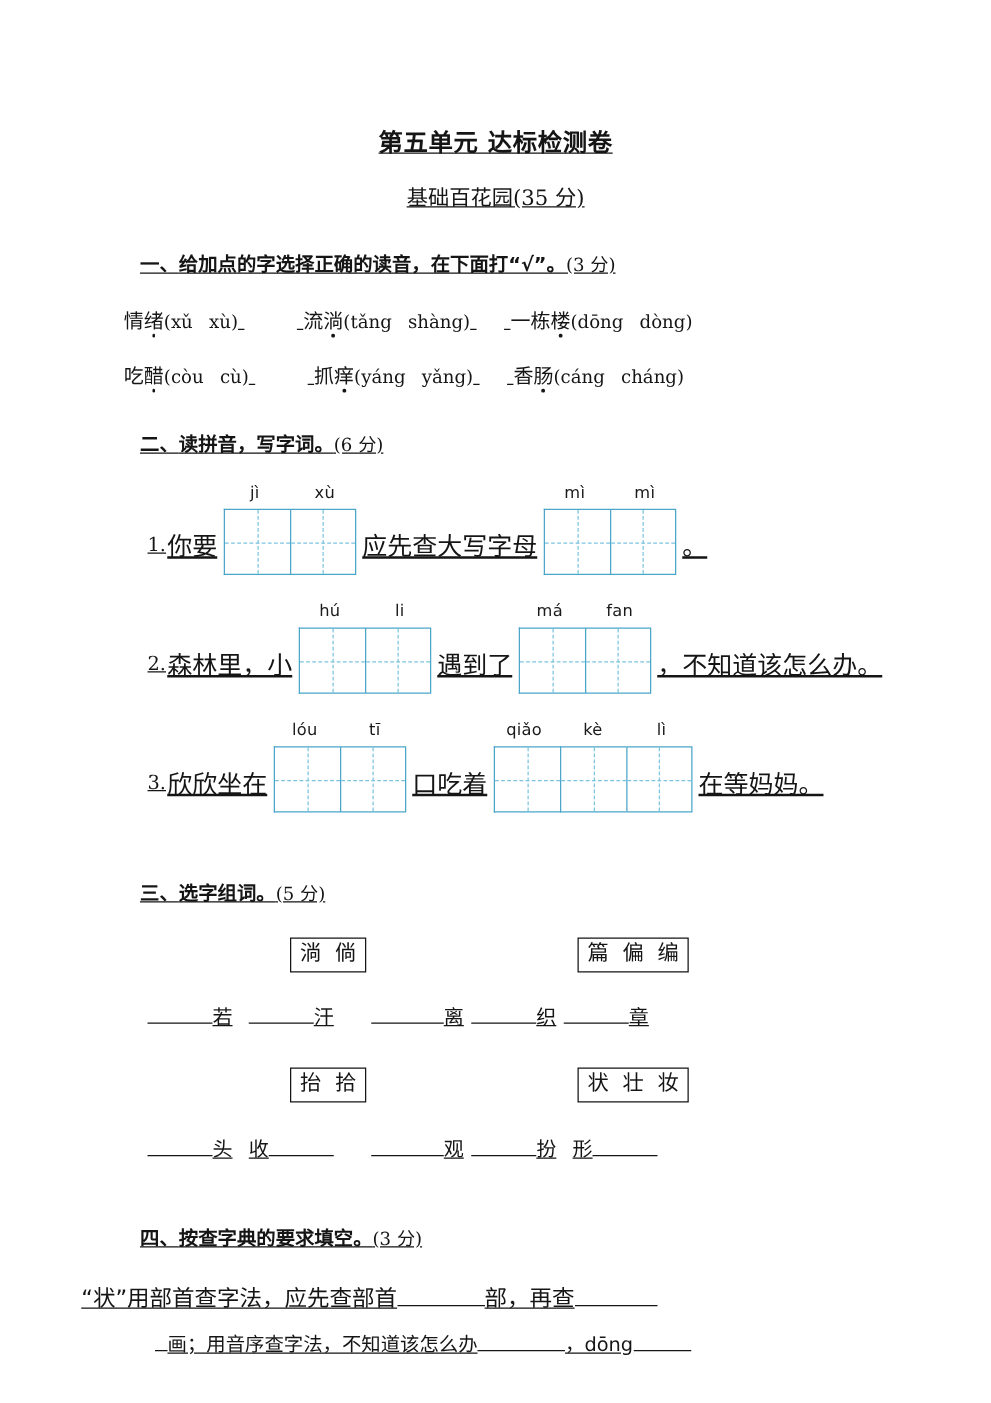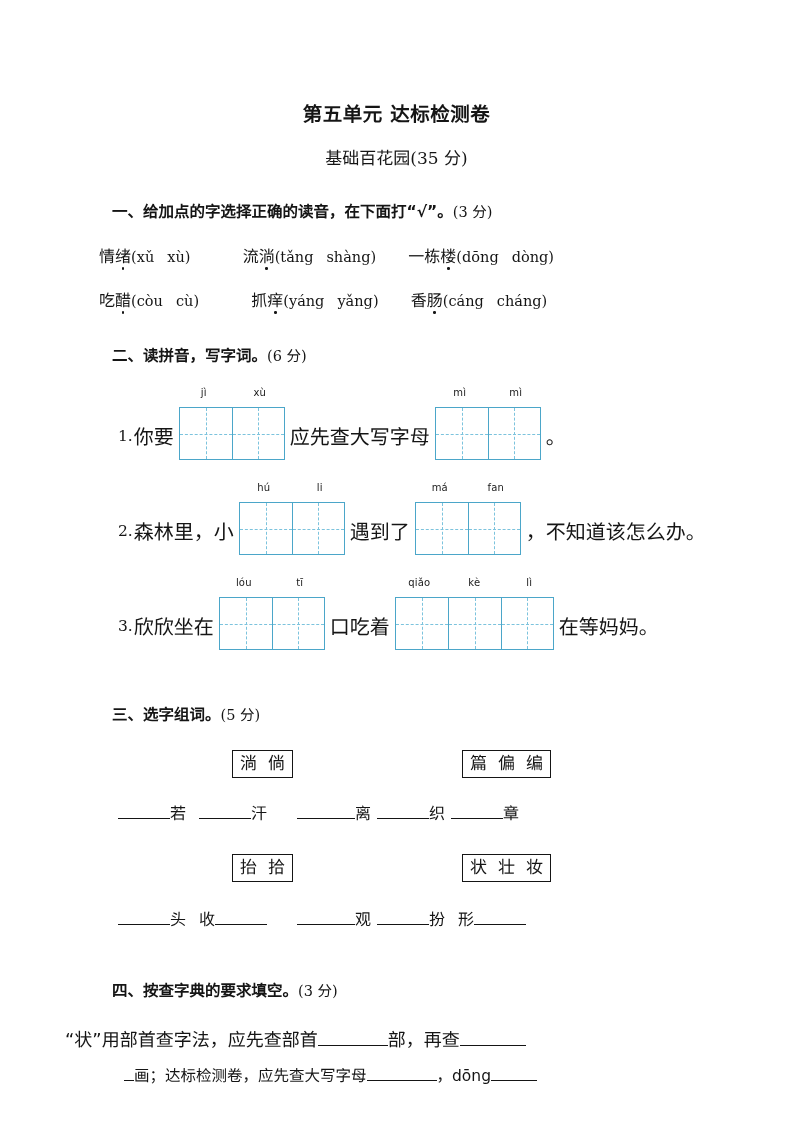--- a/index.html
+++ b/index.html
@@ -16,20 +16,21 @@
     color: #151515;
     overflow: hidden;
   }
   .page {
     position: absolute;
     left: 0; top: 0;
     width: 793px;
     height: 1122px;
     padding: 0;
     box-sizing: border-box;
+    text-decoration: underline;
   }
 
   
   .doc-title {
     text-align: center;
     font-size: 19.5px;
     font-weight: bold;
     letter-spacing: 0.5px;
     margin: 0;
     padding-top: 98px;
@@ -120,21 +121,21 @@
     position: relative;
     display: inline-block;
     margin: 0 2px;
   }
   .tzg-pin {
     position: absolute;
     top: -20px;
     left: 0;
     right: 0;
     display: flex;
-    font-size: 10px;
+    font-size: 13px;
     font-family: "DejaVu Sans", "Liberation Sans", sans-serif;
     color: #1a1a1a;
     letter-spacing: 0.2px;
   }
   .tzg-pin span {
     flex: 1 1 0;
     text-align: center;
     white-space: nowrap;
   }
   .cell {
@@ -382,17 +383,17 @@
   </div>
 
   <div class="section s4">
     <div class="sec-head">
       <span>四、</span><span>按查字典的要求填空。</span><span class="pts">(3 分)</span>
     </div>
     <div class="s4-p">
       <span>“状”用部首查字法，应先查部首</span><span class="bl-u u-70"></span><span>部，再查</span><span class="bl-u u-66"></span>
     </div>
     <div class="s4-p2">
-      <span class="bl-u u-10"></span><span>画；达标检测卷，应先查大写字母</span><span class="bl-u u-70"></span><span>，dōng</span><span class="bl-u u-46"></span>
+      <span class="bl-u u-10"></span><span>画；用音序查字法，不知道该怎么办</span><span class="bl-u u-70"></span><span>，dōng</span><span class="bl-u u-46"></span>
     </div>
   </div>
 
 </div>
 
 </body></html>

